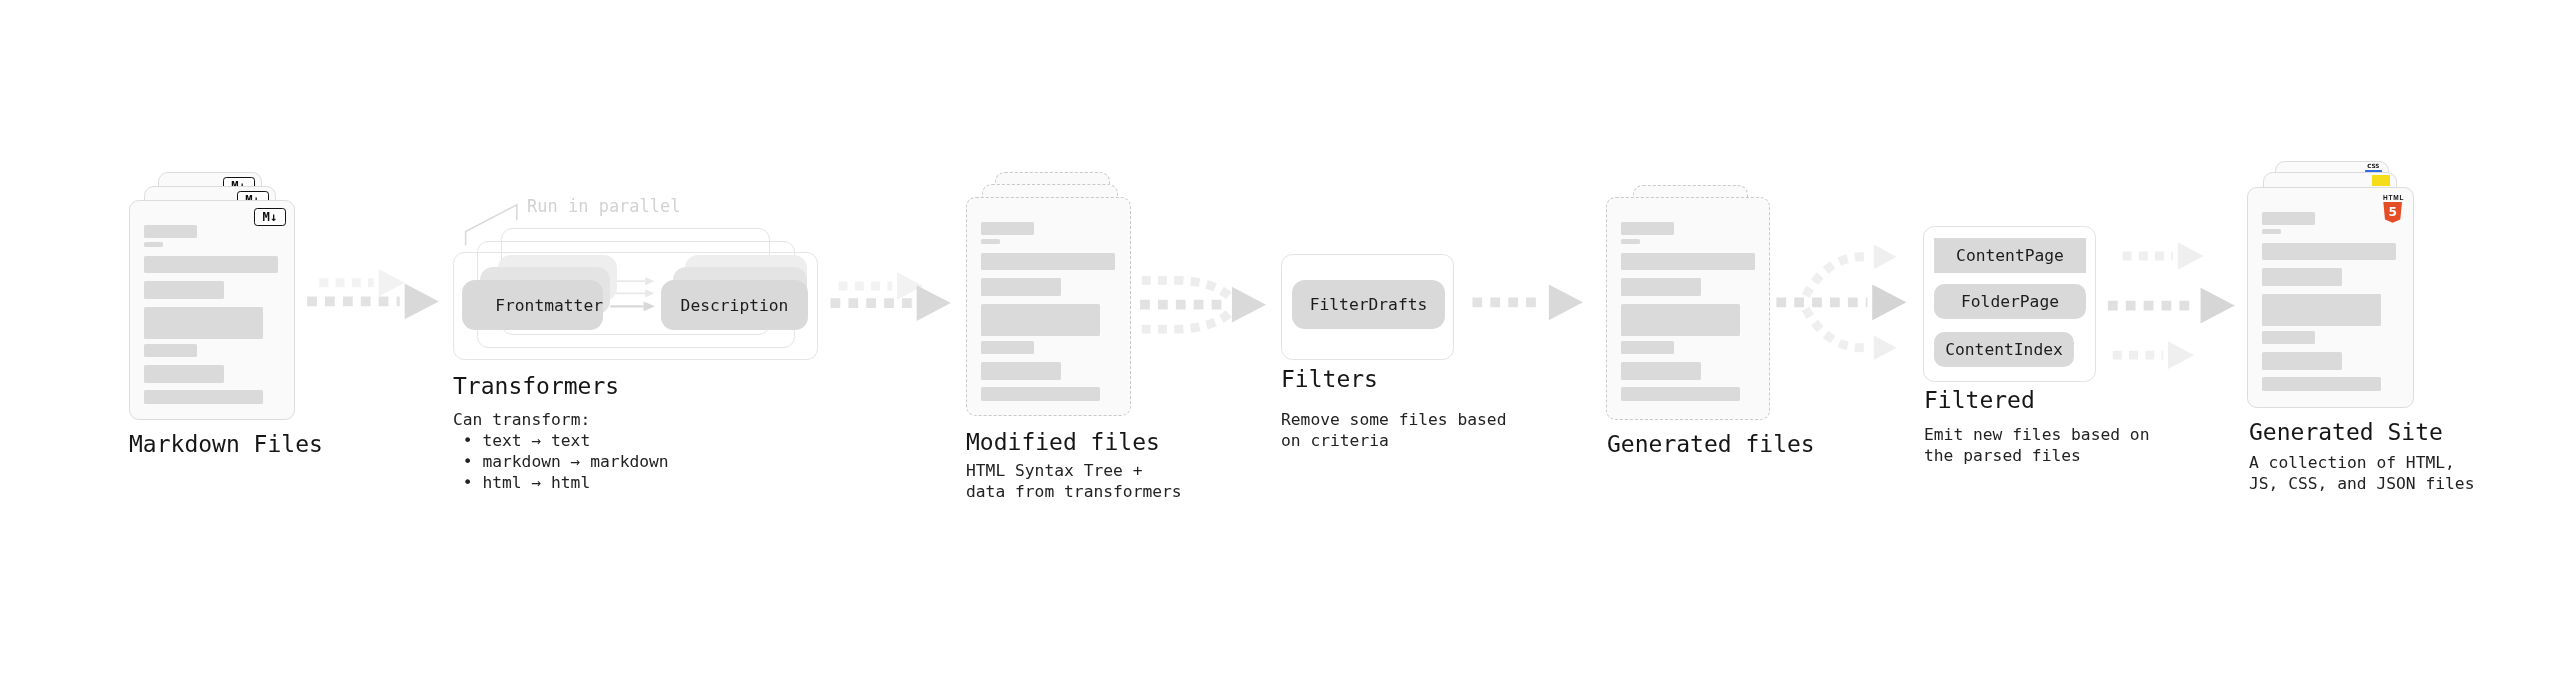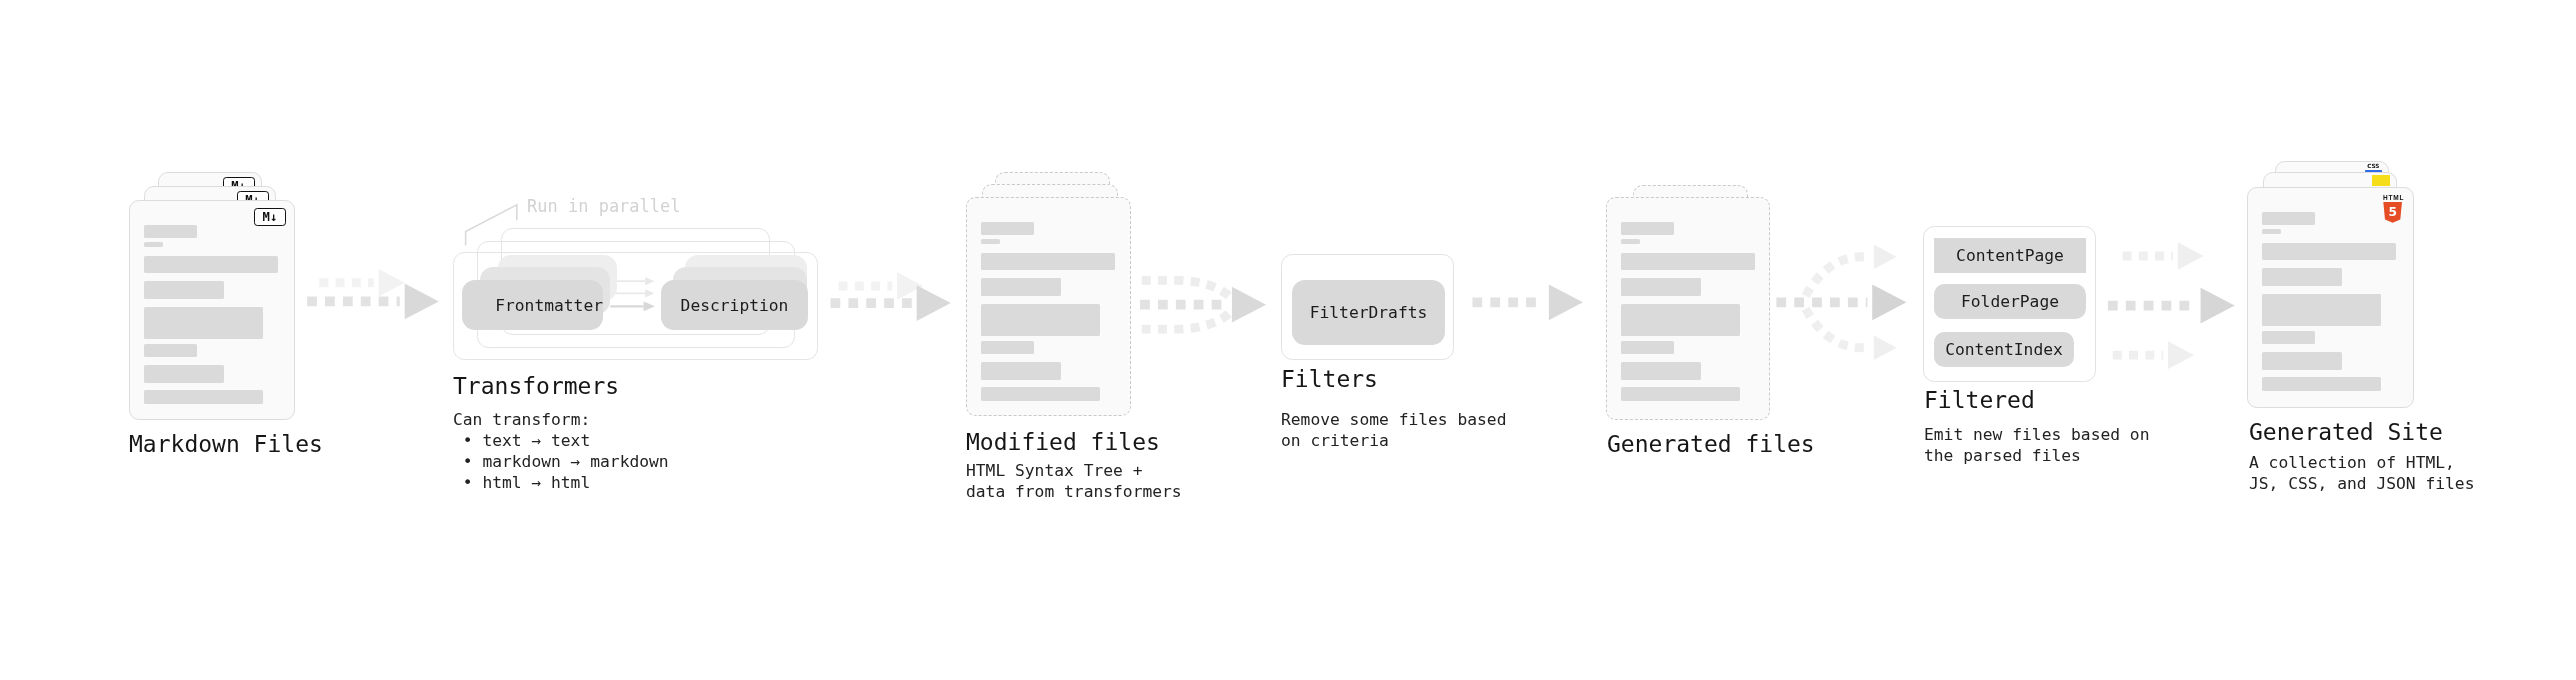--- a/index.html
+++ b/index.html
@@ -190,21 +190,21 @@
     </div>
     <div class="stage-label" style="left:966px; top:430px;">Modified files</div>
     <div class="stage-desc" style="left:966px; top:460px;">
       <div>HTML Syntax Tree +</div>
       <div>data from transformers</div>
     </div>
   </div>
 
   <div class="abs">
     <div class="panel" style="left:1281px; top:254px; width:173px; height:106px;"></div>
-    <div class="pill" style="left:1292px; top:280px; width:153px; height:65px;">
+    <div class="pill" style="left:1292px; top:280px; width:153px; height:49px;">
         <span>FilterDrafts</span>
       </div>
     <div class="stage-label" style="left:1281px; top:367px;">Filters</div>
     <div class="stage-desc" style="left:1281px; top:409px;">
       <div>Remove some files based</div>
       <div>on criteria</div>
     </div>
   </div>
 
   <div class="abs">

